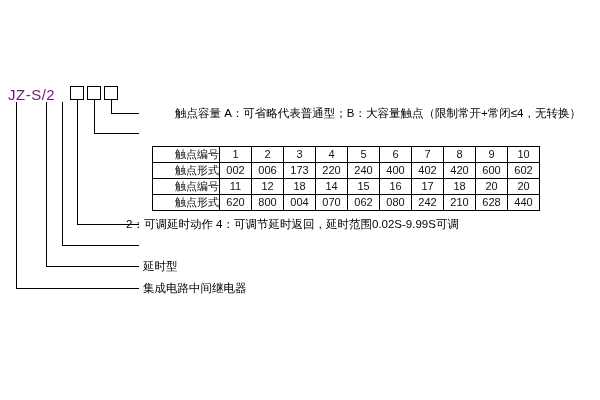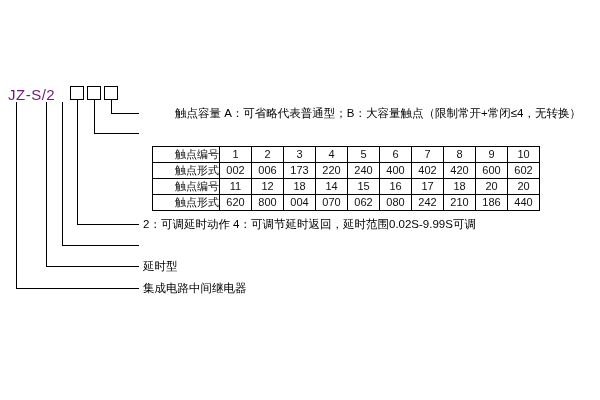--- a/index.html
+++ b/index.html
@@ -85,21 +85,21 @@
   <div class="vline" style="left:62px;top:102px;height:143px;"></div>
   <div class="hline" style="left:62px;top:245px;width:77px;"></div>
 
   <div class="vline" style="left:46px;top:102px;height:164px;"></div>
   <div class="hline" style="left:46px;top:266px;width:93px;"></div>
 
   <div class="vline" style="left:16px;top:102px;height:186px;"></div>
   <div class="hline" style="left:16px;top:288px;width:123px;"></div>
 
   <div class="lbl" style="left:143px;top:106px;margin-left:32px;">触点容量  A：可省略代表普通型；B：大容量触点（限制常开+常闭≤4，无转换）</div>
-  <div class="lbl" style="left:143px;top:217px;">2：可调延时动作    4：可调节延时返回，延时范围0.02S-9.99S可调</div>
+  <div class="lbl" style="left:126px;top:217px;">2：可调延时动作    4：可调节延时返回，延时范围0.02S-9.99S可调</div>
   <div class="lbl" style="left:143px;top:259px;">延时型</div>
   <div class="lbl" style="left:143px;top:281px;">集成电路中间继电器</div>
 
   <table class="ct" style="left:152px;top:146px;">
     <tbody id="ct-body">
         <tr>
           <td class="h">触点编号</td>
           <td class="c">1</td>
           <td class="c">2</td>
           <td class="c">3</td>
@@ -140,19 +140,19 @@
         <tr>
           <td class="h">触点形式</td>
           <td class="c">620</td>
           <td class="c">800</td>
           <td class="c">004</td>
           <td class="c">070</td>
           <td class="c">062</td>
           <td class="c">080</td>
           <td class="c">242</td>
           <td class="c">210</td>
-          <td class="c">186</td>
+          <td class="c">628</td>
           <td class="c">440</td>
         </tr>
       </tbody>
   </table>
 
 </div>
 
 </body></html>

